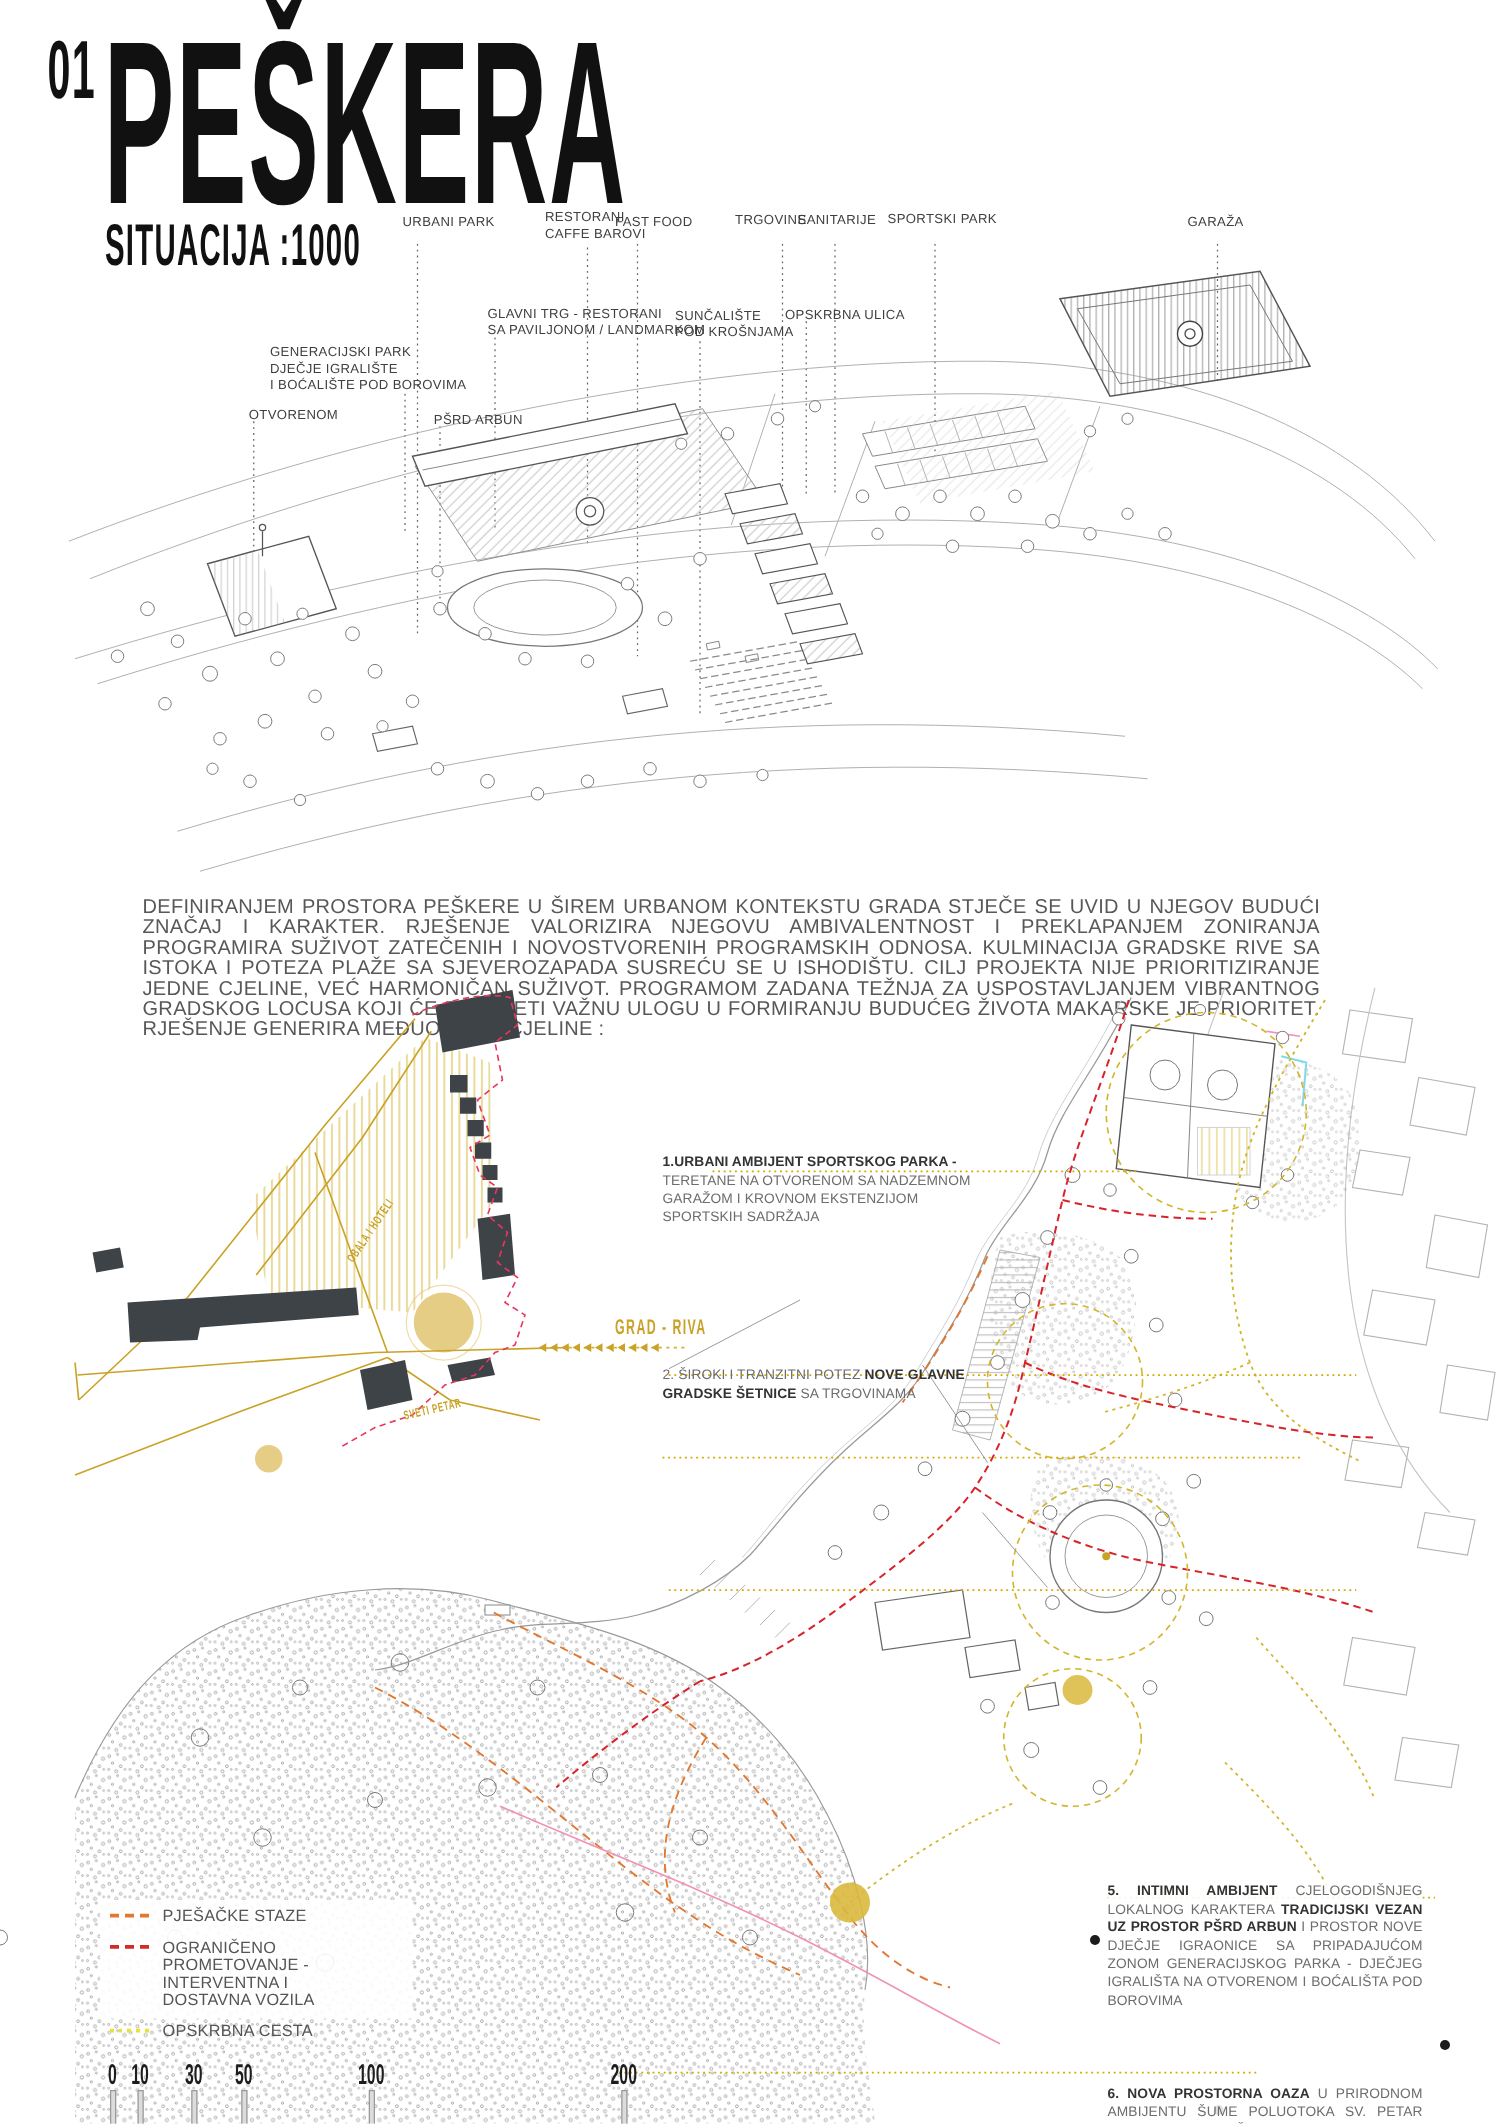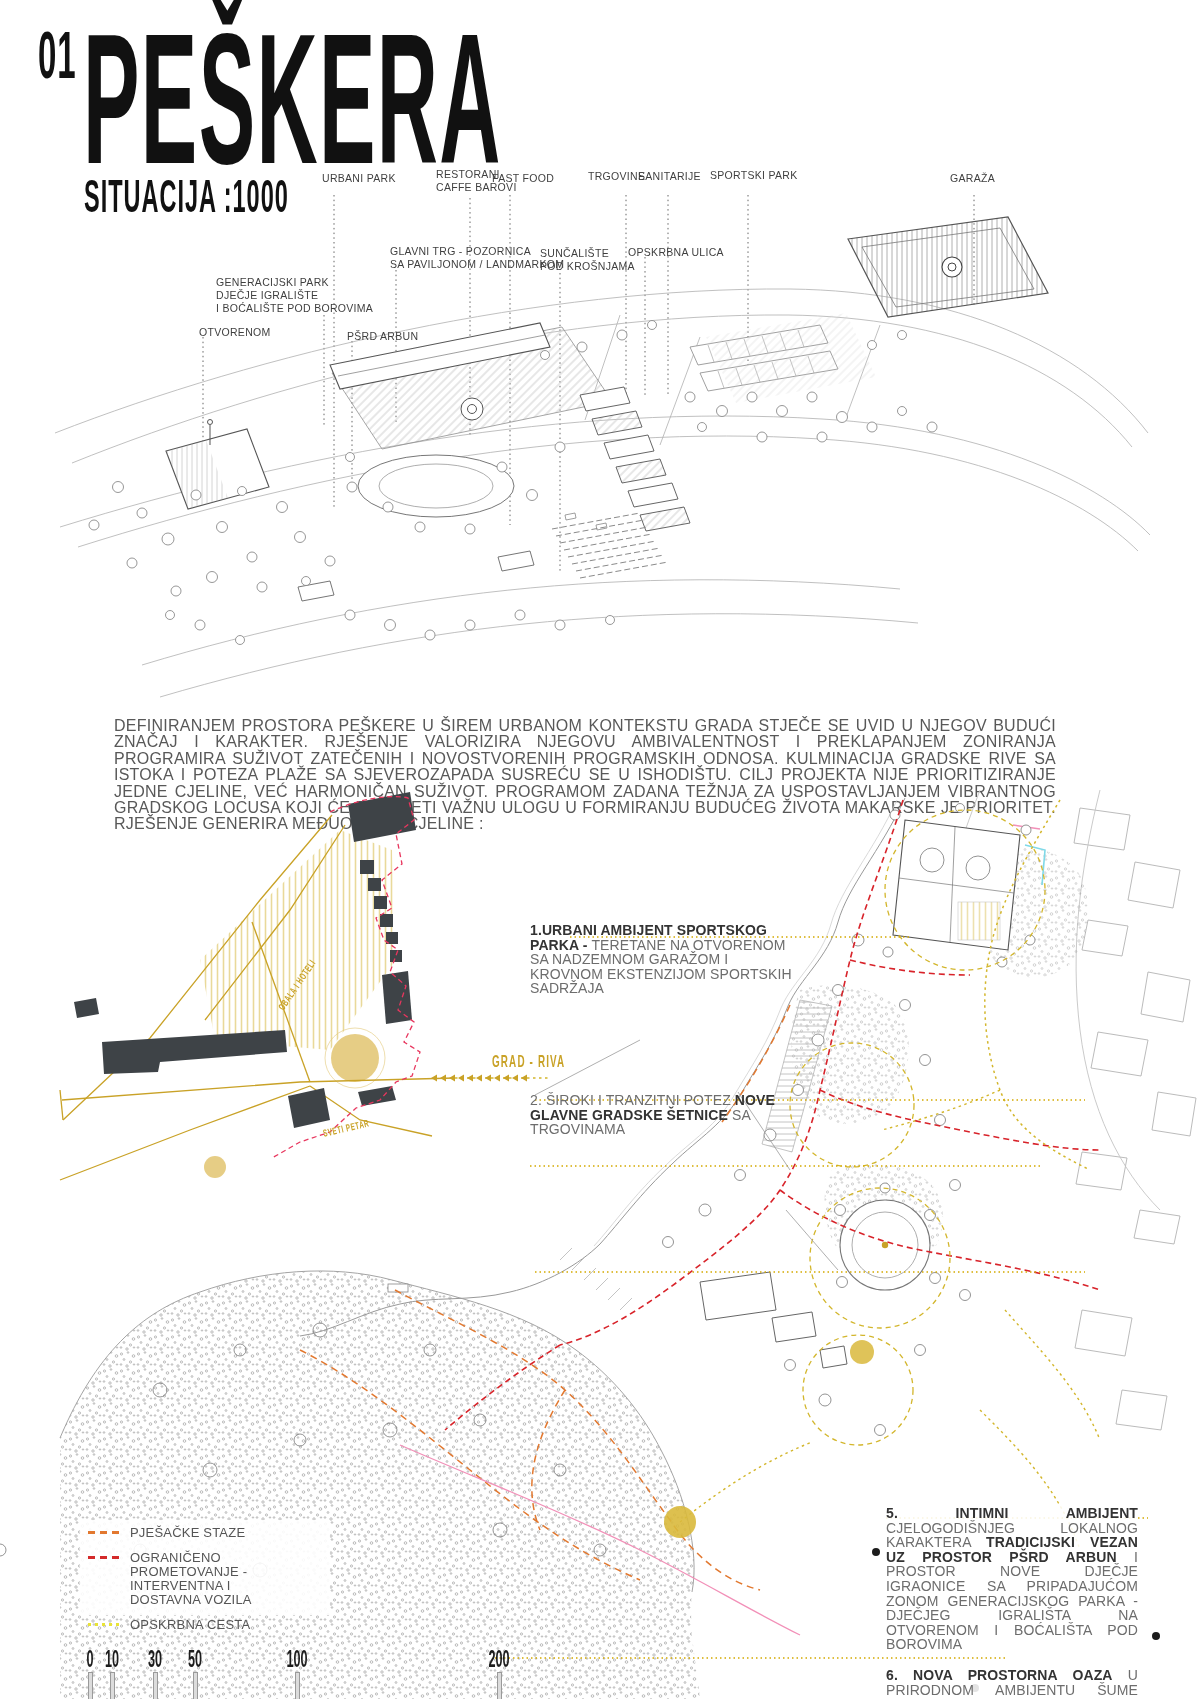--- a/index.html
+++ b/index.html
@@ -12,21 +12,21 @@
   .t-number{left:38px;top:22px;font-size:66px;transform:scaleX(0.5);letter-spacing:2px;}
   .t-title{left:83px;top:6px;font-size:186px;transform:scaleX(0.455);letter-spacing:3px;}
   .t-sub{left:84px;top:172px;font-size:47px;transform:scaleX(0.5);letter-spacing:2px;}
   
   .axl{font-size:10.5px;color:#3f3f3f;letter-spacing:.3px;line-height:13px;white-space:nowrap;}
   .axl.ctr{text-align:center;}
   
   .intro{left:80px;top:718px;width:942px;font-size:16px;line-height:16.4px;
          color:#585858;text-align:justify;letter-spacing:.25px;margin-left:34px;}
   
-  .ann{font-size:14px;line-height:14.6px;letter-spacing:.1px;text-align:left;}
+  .ann{font-size:11px;line-height:14.6px;letter-spacing:.1px;text-align:left;}
   .ann.just{text-align:justify;}
   .seg-b{font-weight:700;color:#333333;}
   .seg-n{color:#6d6d6d;}
   .annbg{background:rgba(255,255,255,.88);}
   
   .gold{color:#C9A227;font-weight:700;}
   .gr-label{left:492px;top:1053px;font-size:17px;transform:scaleX(0.58);transform-origin:left top;
             letter-spacing:2px;color:#C9A227;}
   .minilbl{font-size:10px;letter-spacing:1px;transform-origin:left top;white-space:nowrap;}
   
@@ -215,21 +215,21 @@
   <div class="abs axl ctr" style="left:436px;top:168px;width:62px">
     <div>RESTORANI</div>
     <div>CAFFE BAROVI</div>
   </div>
   <div class="abs axl" style="left:492px;top:172px">FAST FOOD</div>
   <div class="abs axl" style="left:588px;top:170px">TRGOVINE</div>
   <div class="abs axl" style="left:638px;top:170px">SANITARIJE</div>
   <div class="abs axl" style="left:710px;top:169px">SPORTSKI PARK</div>
   <div class="abs axl" style="left:950px;top:172px">GARAŽA</div>
   <div class="abs axl" style="left:390px;top:245px">
-    <div>GLAVNI TRG - POZORNICA</div>
+    <div>GLAVNI TRG - RESTORANI</div>
     <div>SA PAVILJONOM / LANDMARKOM</div>
   </div>
   <div class="abs axl" style="left:540px;top:247px">
     <div>SUNČALIŠTE</div>
     <div>POD KROŠNJAMA</div>
   </div>
   <div class="abs axl" style="left:628px;top:246px">OPSKRBNA ULICA</div>
   <div class="abs axl" style="left:216px;top:276px">
     <div>GENERACIJSKI PARK</div>
     <div>DJEČJE IGRALIŠTE</div>

